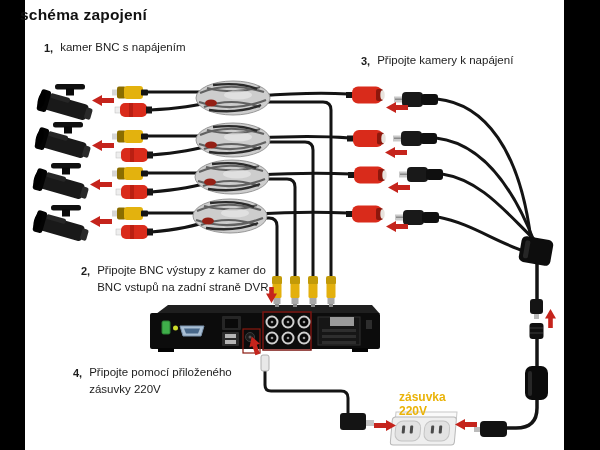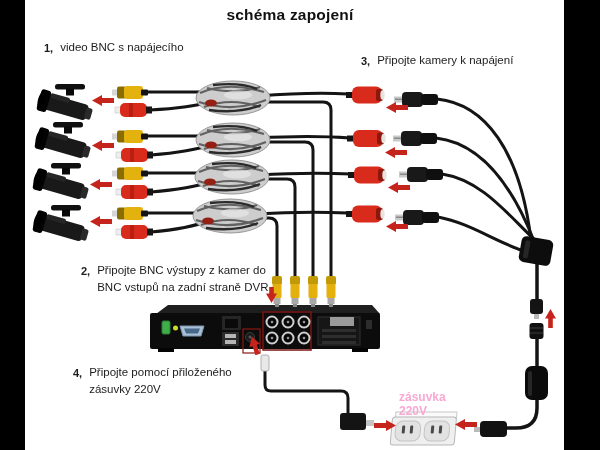--- a/index.html
+++ b/index.html
@@ -3,27 +3,27 @@
 <meta charset="utf-8">
 <style>
   html,body{margin:0;padding:0;background:#000}
   .stage{position:relative;width:600px;height:450px;background:#000;overflow:hidden;
          font-family:"Liberation Sans",sans-serif;}
   .bar{position:absolute;top:0;height:450px;background:#000}
   .bar.left{left:0;width:25px}
   .bar.right{left:564px;width:36px}
   .canvas{position:absolute;left:25px;top:0;width:539px;height:450px;background:#fff}
   svg.art{position:absolute;left:0;top:0}
-  .title{position:absolute;left:20px;top:6px;width:540px;text-align:center;
+  .title{position:absolute;left:20px;top:6px;width:540px;
          font-size:15.5px;font-weight:bold;color:#111;letter-spacing:.2px}
   .step{position:absolute;display:flex;gap:7px;color:#1c1c1c;font-size:11.5px;line-height:16.5px}
   .step .num{font-weight:bold;font-size:11px;padding-top:1px}
   .sline{display:block;white-space:nowrap}
   .outlet-label{position:absolute;left:399px;top:391px;font-size:12px;line-height:13.5px;
-                color:#f9a8d4;font-weight:bold}
+                color:#eab308;font-weight:bold}
 </style>
 </head>
 <body>
 
 <div class="stage">
   <div class="canvas"></div>
   <div class="bar left"></div>
   <div class="bar right"></div>
 
   <svg class="art" width="600" height="450" viewBox="0 0 600 450">
@@ -252,21 +252,21 @@
       <use href="#arrR" transform="translate(374,420)"></use>
       <use href="#arrL" transform="translate(455,419)"></use>
     </g>
   </svg>
 
   <div class="title">schéma zapojení</div>
 
   <div class="step" style="left:44px;top:39px">
     <span class="num">1,</span>
     <span>
-      <span class="sline">video BNC s napájecího</span>
+      <span class="sline">kamer BNC s napájením</span>
     </span>
   </div>
 
   <div class="step" style="left:361px;top:52px">
     <span class="num">3,</span>
     <span>
       <span class="sline">Připojte kamery k napájení</span>
     </span>
   </div>
 

